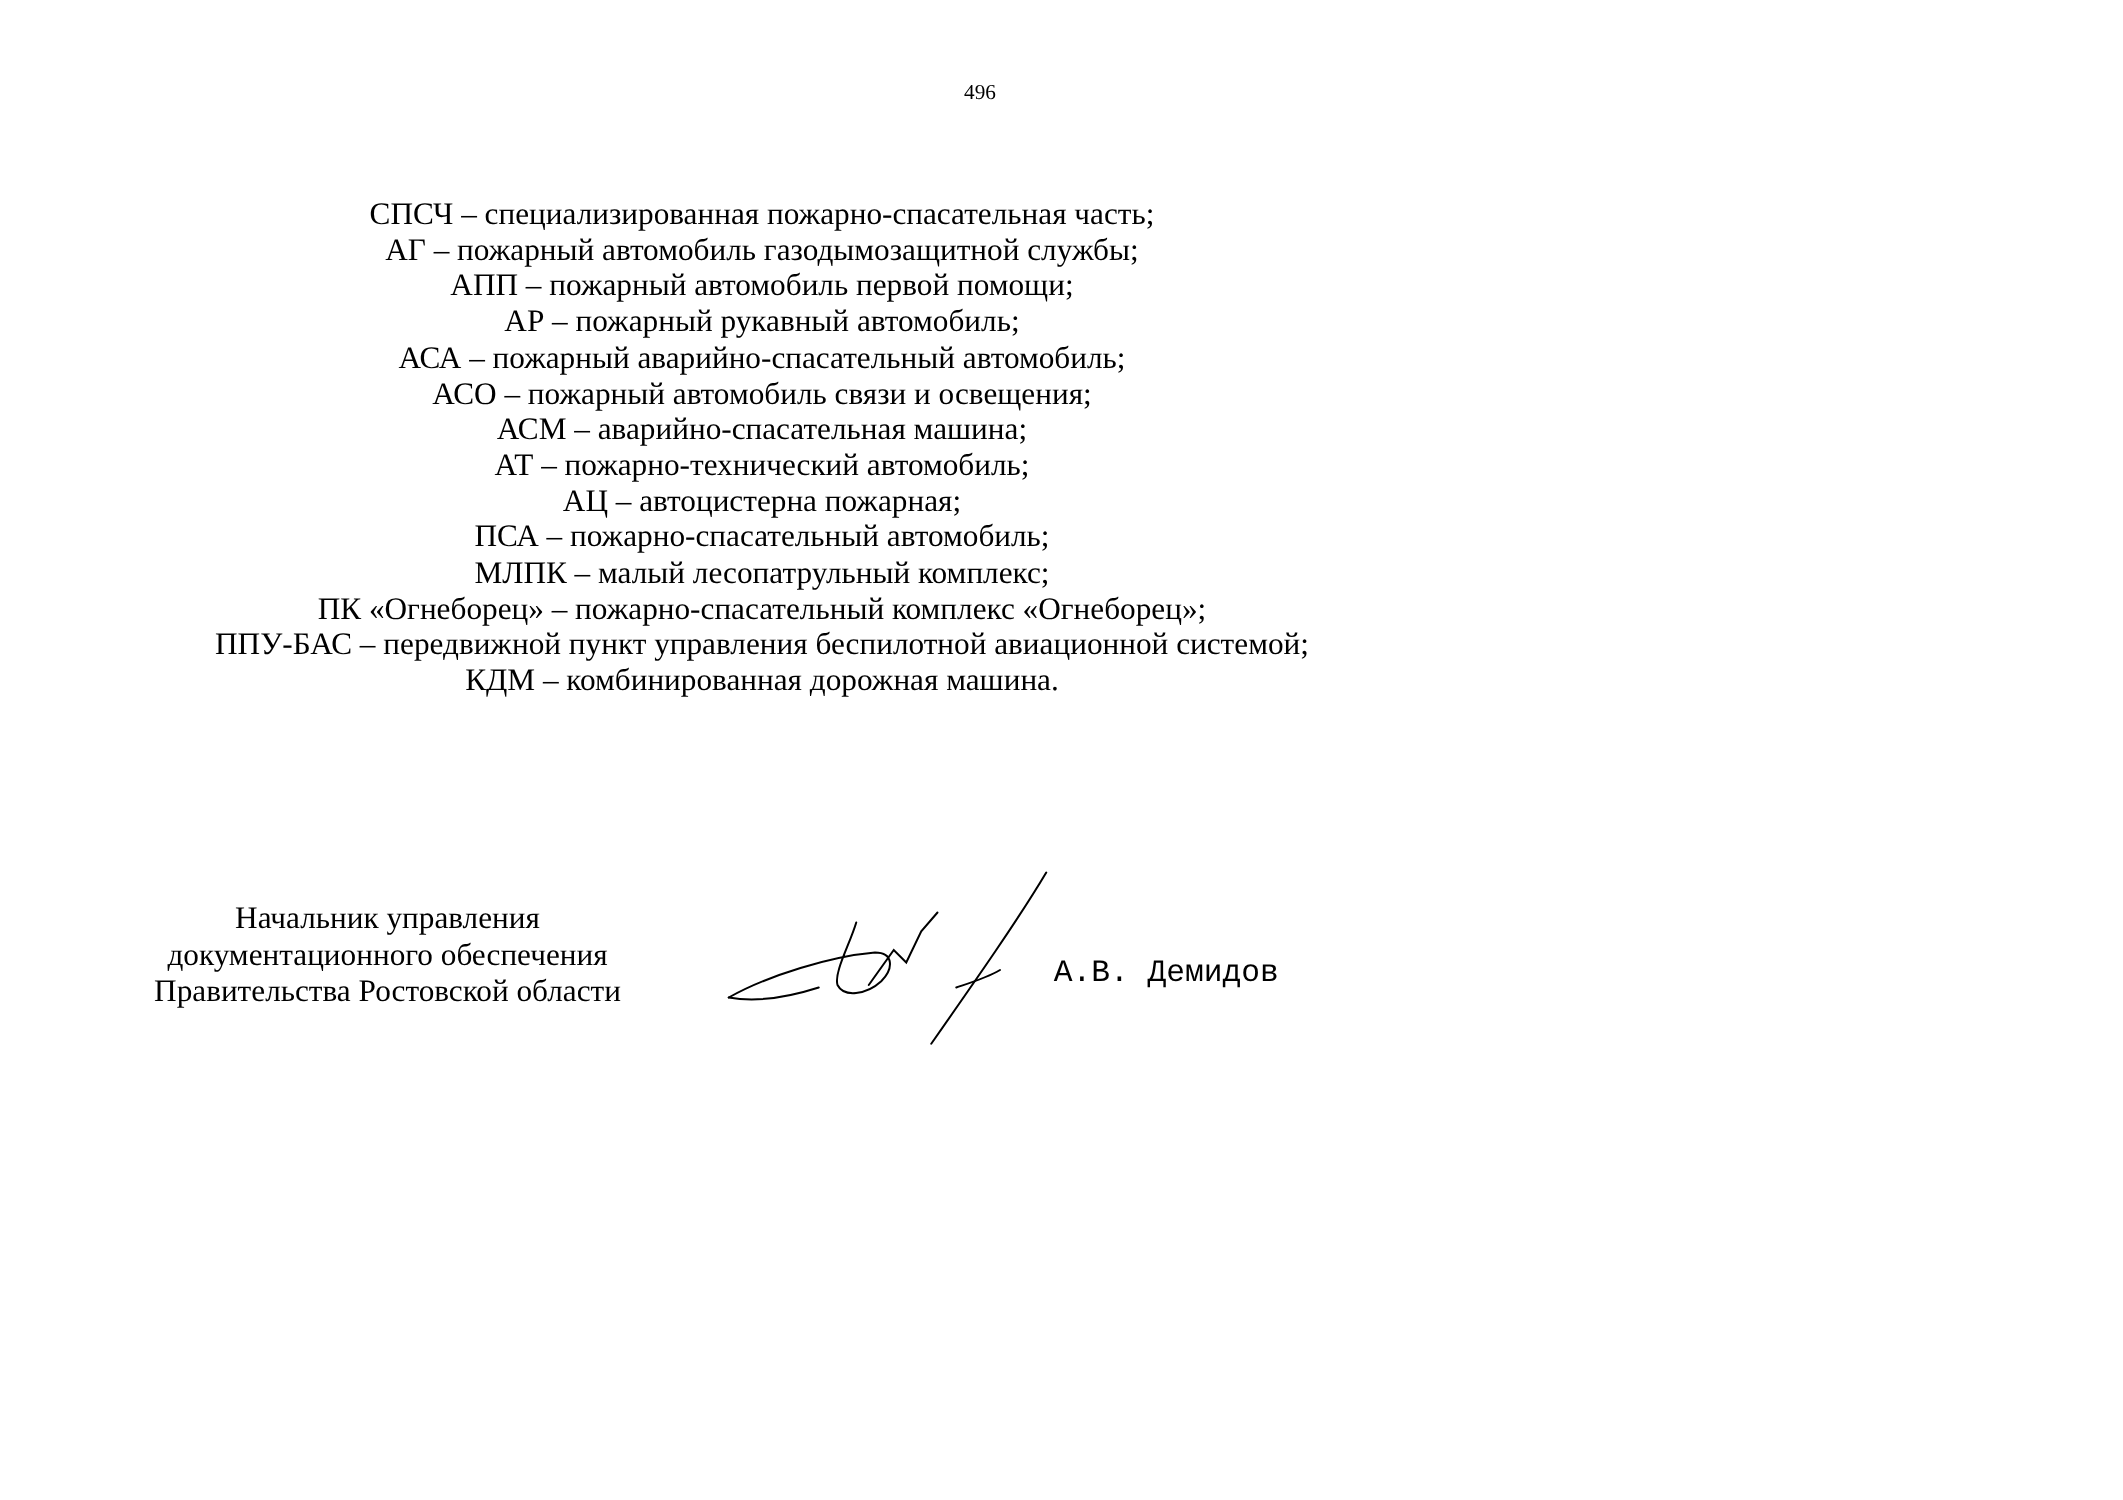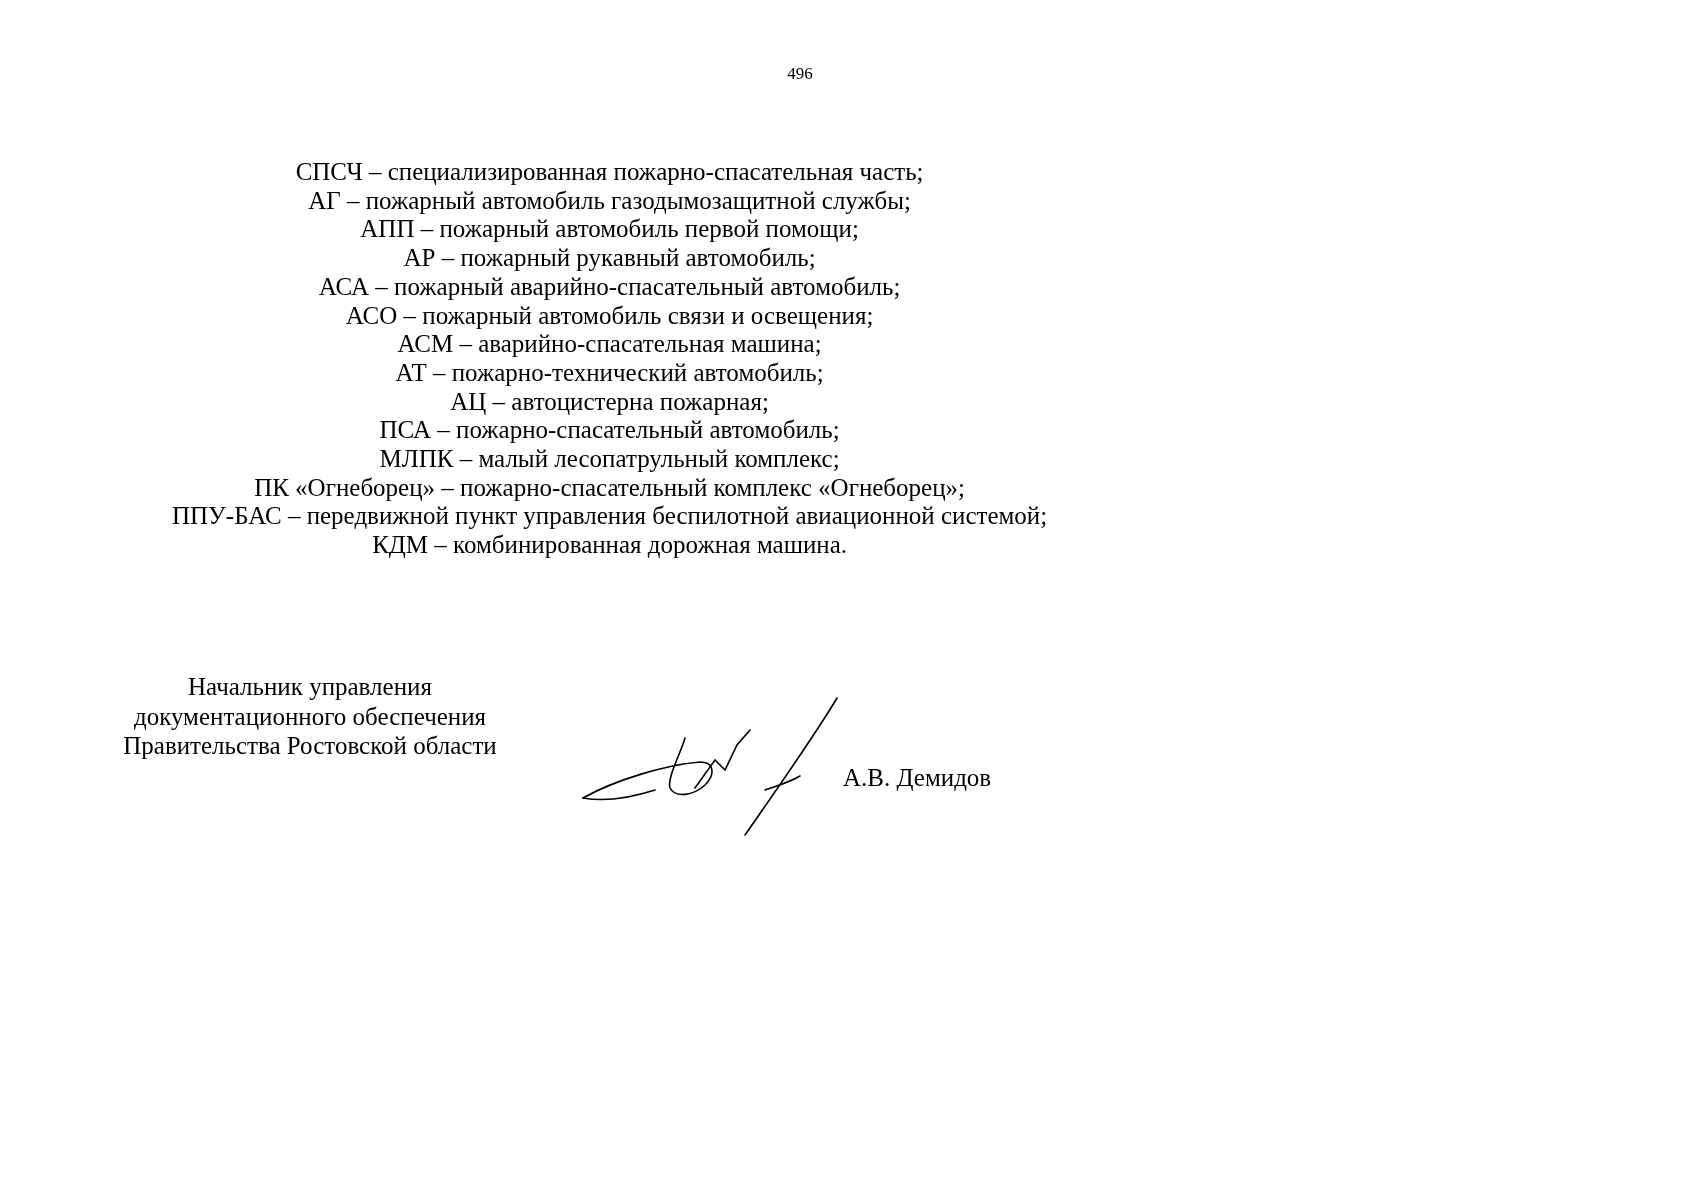--- a/index.html
+++ b/index.html
@@ -1,26 +1,26 @@
 <!DOCTYPE html>
 <html><head>
 <meta charset="utf-8">
 <style>
   html, body { margin: 0; padding: 0; background: #ffffff; }
   body { width: 1698px; height: 1200px; position: relative; overflow: hidden;
          font-family: "Liberation Serif", "DejaVu Serif", serif; color: #000; }
   .page-number { position: absolute; top: 64px; left: 0; width: 1568px; text-align: center;
-                 font-size: 17px; padding-left: 16px; }
+                 font-size: 17px; }
   .abbrev-list { position: absolute; top: 158px; left: 172px; margin: 0; padding: 0; list-style: none;
                  font-size: 25px; line-height: 28.7px; }
   .abbrev-list li { white-space: nowrap; text-align: center; }
-  .signature-block { position: absolute; top: 672px; left: 100px; width: 420px; text-align: center;
+  .signature-block { position: absolute; top: 720px; left: 100px; width: 420px; text-align: center;
                      font-size: 25px; line-height: 29.5px; }
   .signature { position: absolute; left: 575px; top: 690px; width: 280px; height: 155px; }
-  .signer-name { position: absolute; left: 843px; top: 764px; font-size: 25px; }
+  .signer-name { position: absolute; left: 843px; top: 764px; font-size: 25px; font-family: Liberation Mono, monospace; }
 </style>
 </head>
 <body>
 
 <div class="page-number">496</div>
 
 <ul class="abbrev-list">
   <li>СПСЧ – специализированная пожарно-спасательная часть;</li>
   <li>АГ – пожарный автомобиль газодымозащитной службы;</li>
   <li>АПП – пожарный автомобиль первой помощи;</li>

